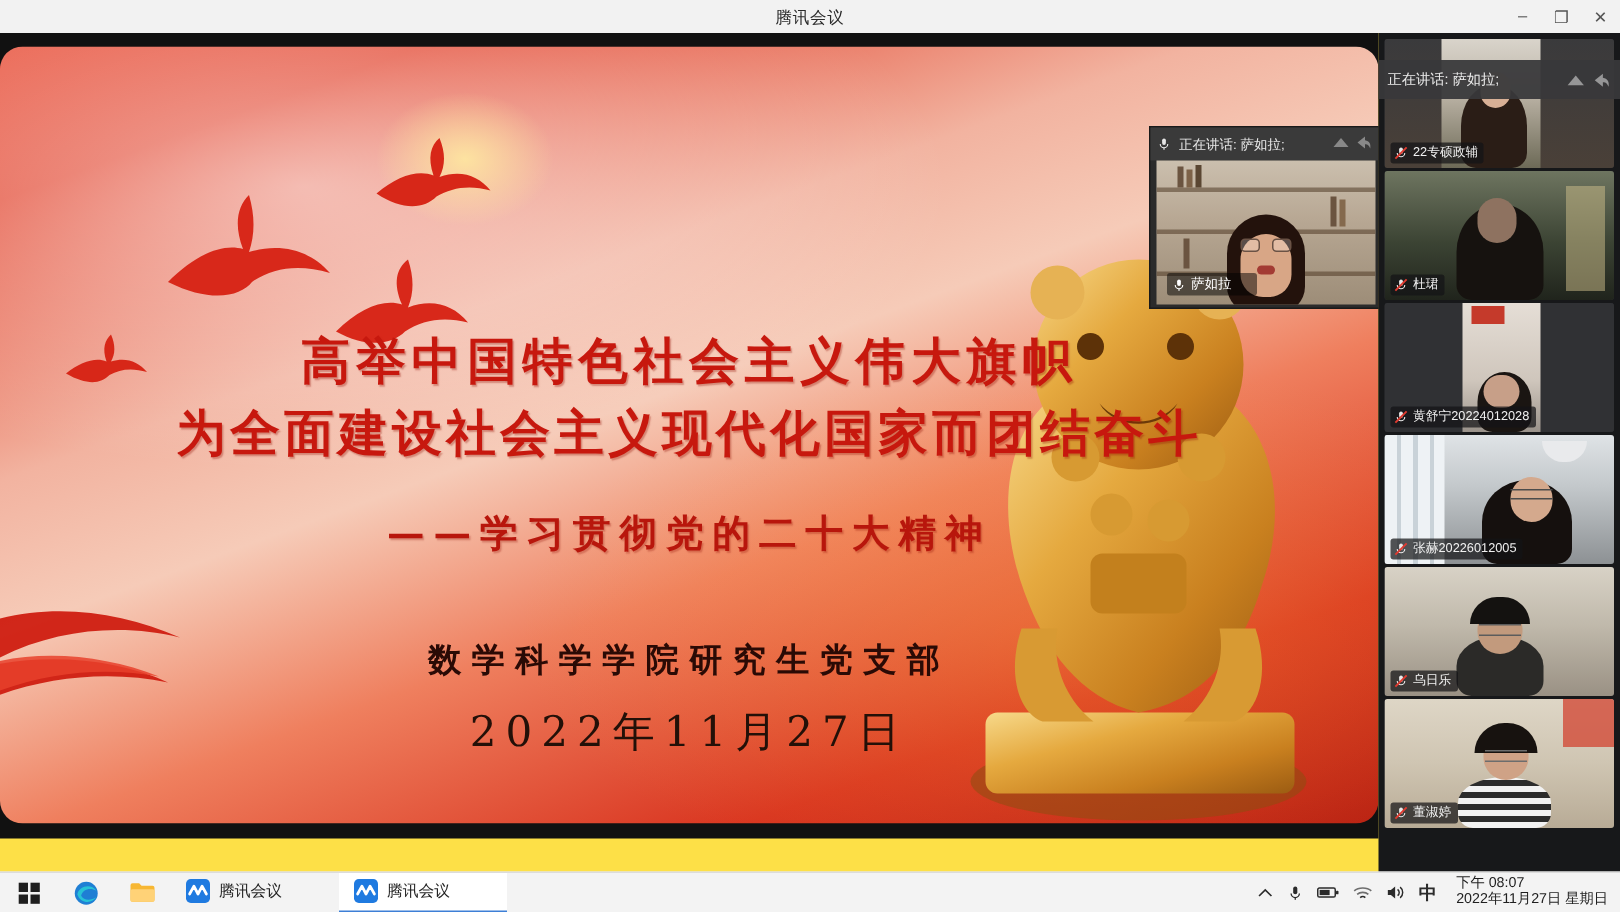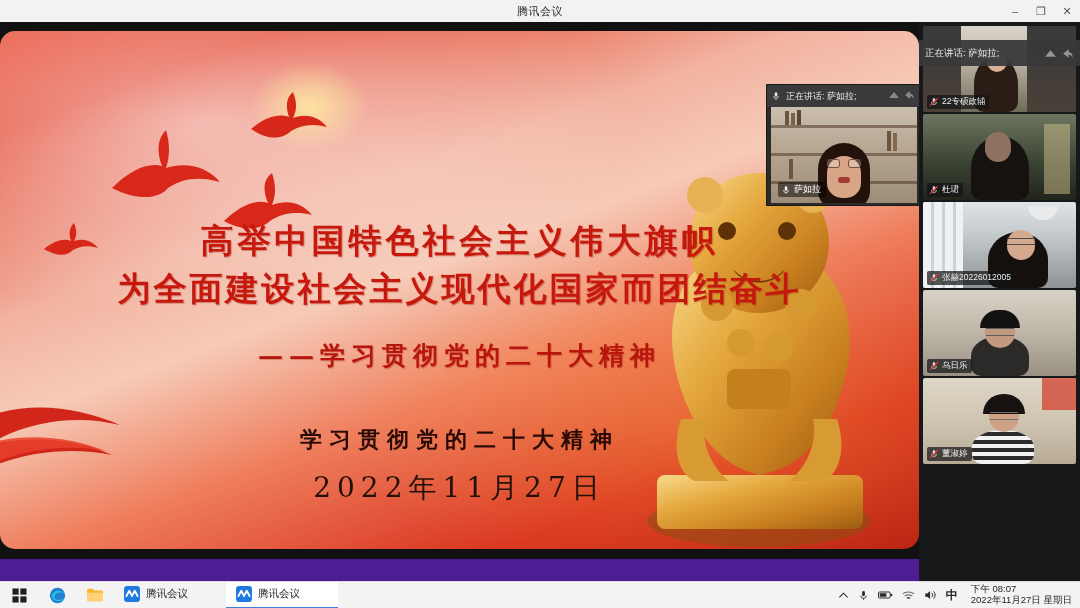--- a/index.html
+++ b/index.html
@@ -3,21 +3,21 @@
 <meta charset="utf-8">
 <style>
   * { box-sizing: border-box; margin: 0; padding: 0; }
   html, body {
     width: 1080px; height: 608px;
     overflow: hidden;
     background: #000;
     font-family: "Liberation Sans", sans-serif;
   }
 
-  #app { position: relative; width: 1080px; height: 608px; background: #4c1d95; }
+  #app { position: relative; width: 1080px; height: 608px; background: #fde047; }
 
   
   .titlebar {
     position: absolute; top: 0; left: 0; width: 1080px; height: 22px;
     background: #f2f2f2; display: flex; align-items: center; justify-content: center;
   }
   .titlebar .title { font-size: 11px; color: #2a2a2a; letter-spacing: .5px; }
   .winbtns { position: absolute; right: 0; top: 0; height: 22px; display: flex; }
   .winbtn {
     width: 26px; height: 22px; display: flex; align-items: center; justify-content: center;
@@ -121,21 +121,21 @@
   }
   .glasses { position: absolute; left: 50%; top: 16px; transform: translateX(-50%); width: 34px; height: 9px; }
   .glasses i {
     position: absolute; top: 0; width: 13px; height: 9px; border: 1px solid #6a5245; border-radius: 3px;
     background: rgba(255,255,255,.25);
   }
   .glasses i:first-child { left: 0; } .glasses i:last-child { right: 0; }
   .mouth { position: absolute; left: 50%; top: 34px; transform: translateX(-50%); width: 12px; height: 6px; border-radius: 6px; background: #a33b33; }
   .pip-name {
     position: absolute; left: 7px; bottom: 6px; display: flex; align-items: center; gap: 3px;
-    background: rgba(0,0,0,.5); padding: 1px 5px 1px 3px; border-radius: 2px;
+    background: rgba(0,0,0,.5); padding: 1px 17px 1px 3px; border-radius: 2px;
   }
   .pip-name span { font-size: 9px; color: #fff; }
 
   
   .sidebar {
     position: absolute; left: 919px; top: 22px; width: 161px; height: 586px;
     background: #17181a;
   }
   .sb-banner {
     position: absolute; left: 0; top: 18px; width: 161px; height: 26px;
@@ -255,21 +255,21 @@
           <rect x="118" y="250" width="64" height="40" rx="8" fill="#c3801d"></rect>
           <path d="M72 300 C62 330 70 356 86 362 L120 362 C100 346 92 322 96 300 Z" fill="#d89a33"></path>
           <path d="M228 300 C238 330 230 356 214 362 L180 362 C200 346 208 322 204 300 Z" fill="#d89a33"></path>
         </svg>
       </div>
 
       <div class="slide-text">
         <div class="slide-title l1">高举中国特色社会主义伟大旗帜</div>
         <div class="slide-title l2">为全面建设社会主义现代化国家而团结奋斗</div>
         <div class="slide-sub">——学习贯彻党的二十大精神</div>
-        <div class="slide-org">学习贯彻党的二十大精神</div>
+        <div class="slide-org">数学科学学院研究生党支部</div>
         <div class="slide-date">2022年11月27日</div>
       </div>
     </div>
 
     <div class="pip">
       <div class="pip-head">
         <svg class="mic-muted" viewBox="0 0 16 16">
           <rect x="6" y="2" width="4" height="7" rx="2" fill="#e6e6e6"></rect>
           <path d="M4 8 a4 4 0 0 0 8 0" fill="none" stroke="#e6e6e6" stroke-width="1.2"></path>
           <rect x="7.4" y="12" width="1.2" height="2.2" fill="#e6e6e6"></rect>
@@ -343,20 +343,36 @@
         <div class="namebar">
           <svg class="mic-muted" viewBox="0 0 16 16">
             <rect x="6" y="2" width="4" height="7" rx="2" fill="#e8e8e8"></rect>
             <path d="M4 8 a4 4 0 0 0 8 0" fill="none" stroke="#e8e8e8" stroke-width="1.2"></path>
             <line x1="2" y1="14" x2="14" y2="2" stroke="#e03b30" stroke-width="2"></line>
           </svg>
           <span>杜珺</span>
         </div>
       </div>
 
+      <div class="tile">
+        <div class="cam" style="background:#303134;">
+          <div style="position:absolute;left:52px;top:0;width:52px;height:86px;background:linear-gradient(180deg,#e5ded6 0%,#cfc6bc 60%,#9a928a 100%);"></div>
+          <div style="position:absolute;left:58px;top:2px;width:22px;height:12px;background:#c53a2b;"></div>
+          <div class="silho" style="left:52%;width:36px;height:40px;background:#1a1512;"></div>
+          <div style="position:absolute;left:66px;top:48px;width:24px;height:22px;border-radius:12px;background:#c79f88;"></div>
+        </div>
+        <div class="namebar">
+          <svg class="mic-muted" viewBox="0 0 16 16">
+            <rect x="6" y="2" width="4" height="7" rx="2" fill="#e8e8e8"></rect>
+            <path d="M4 8 a4 4 0 0 0 8 0" fill="none" stroke="#e8e8e8" stroke-width="1.2"></path>
+            <line x1="2" y1="14" x2="14" y2="2" stroke="#e03b30" stroke-width="2"></line>
+          </svg>
+          <span>黄舒宁20224012028</span>
+        </div>
+      </div>
 
       <div class="tile">
         <div class="cam" style="background:linear-gradient(180deg,#dfe3e6 0%,#c3c8cb 40%,#8d9194 100%);">
           <div style="position:absolute;left:0;top:0;width:40px;height:86px;background:repeating-linear-gradient(90deg,#eef2f5 0 8px,#c9d2d8 8px 11px);"></div>
           <div style="position:absolute;right:18px;top:4px;width:30px;height:14px;border-radius:0 0 15px 15px;background:#e9eaec;"></div>
           <div class="silho" style="left:62%;width:60px;height:56px;background:#15100e;"></div>
           <div style="position:absolute;left:84px;top:28px;width:28px;height:30px;border-radius:14px;background:#d4a98d;"></div>
           <div style="position:absolute;left:84px;top:36px;width:28px;height:7px;border-top:1.5px solid #4b4b4b;border-bottom:1.5px solid #4b4b4b;"></div>
         </div>
         <div class="namebar">

